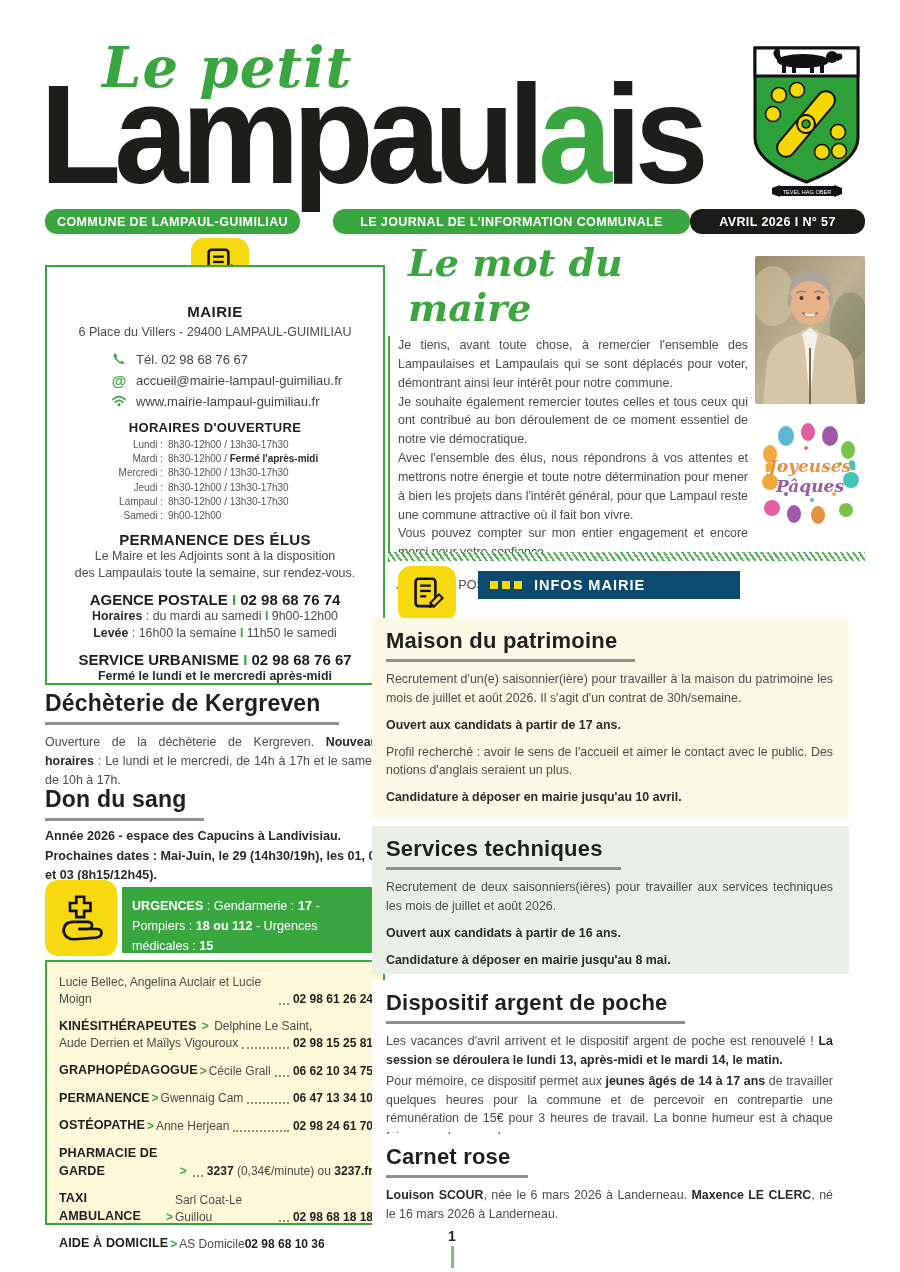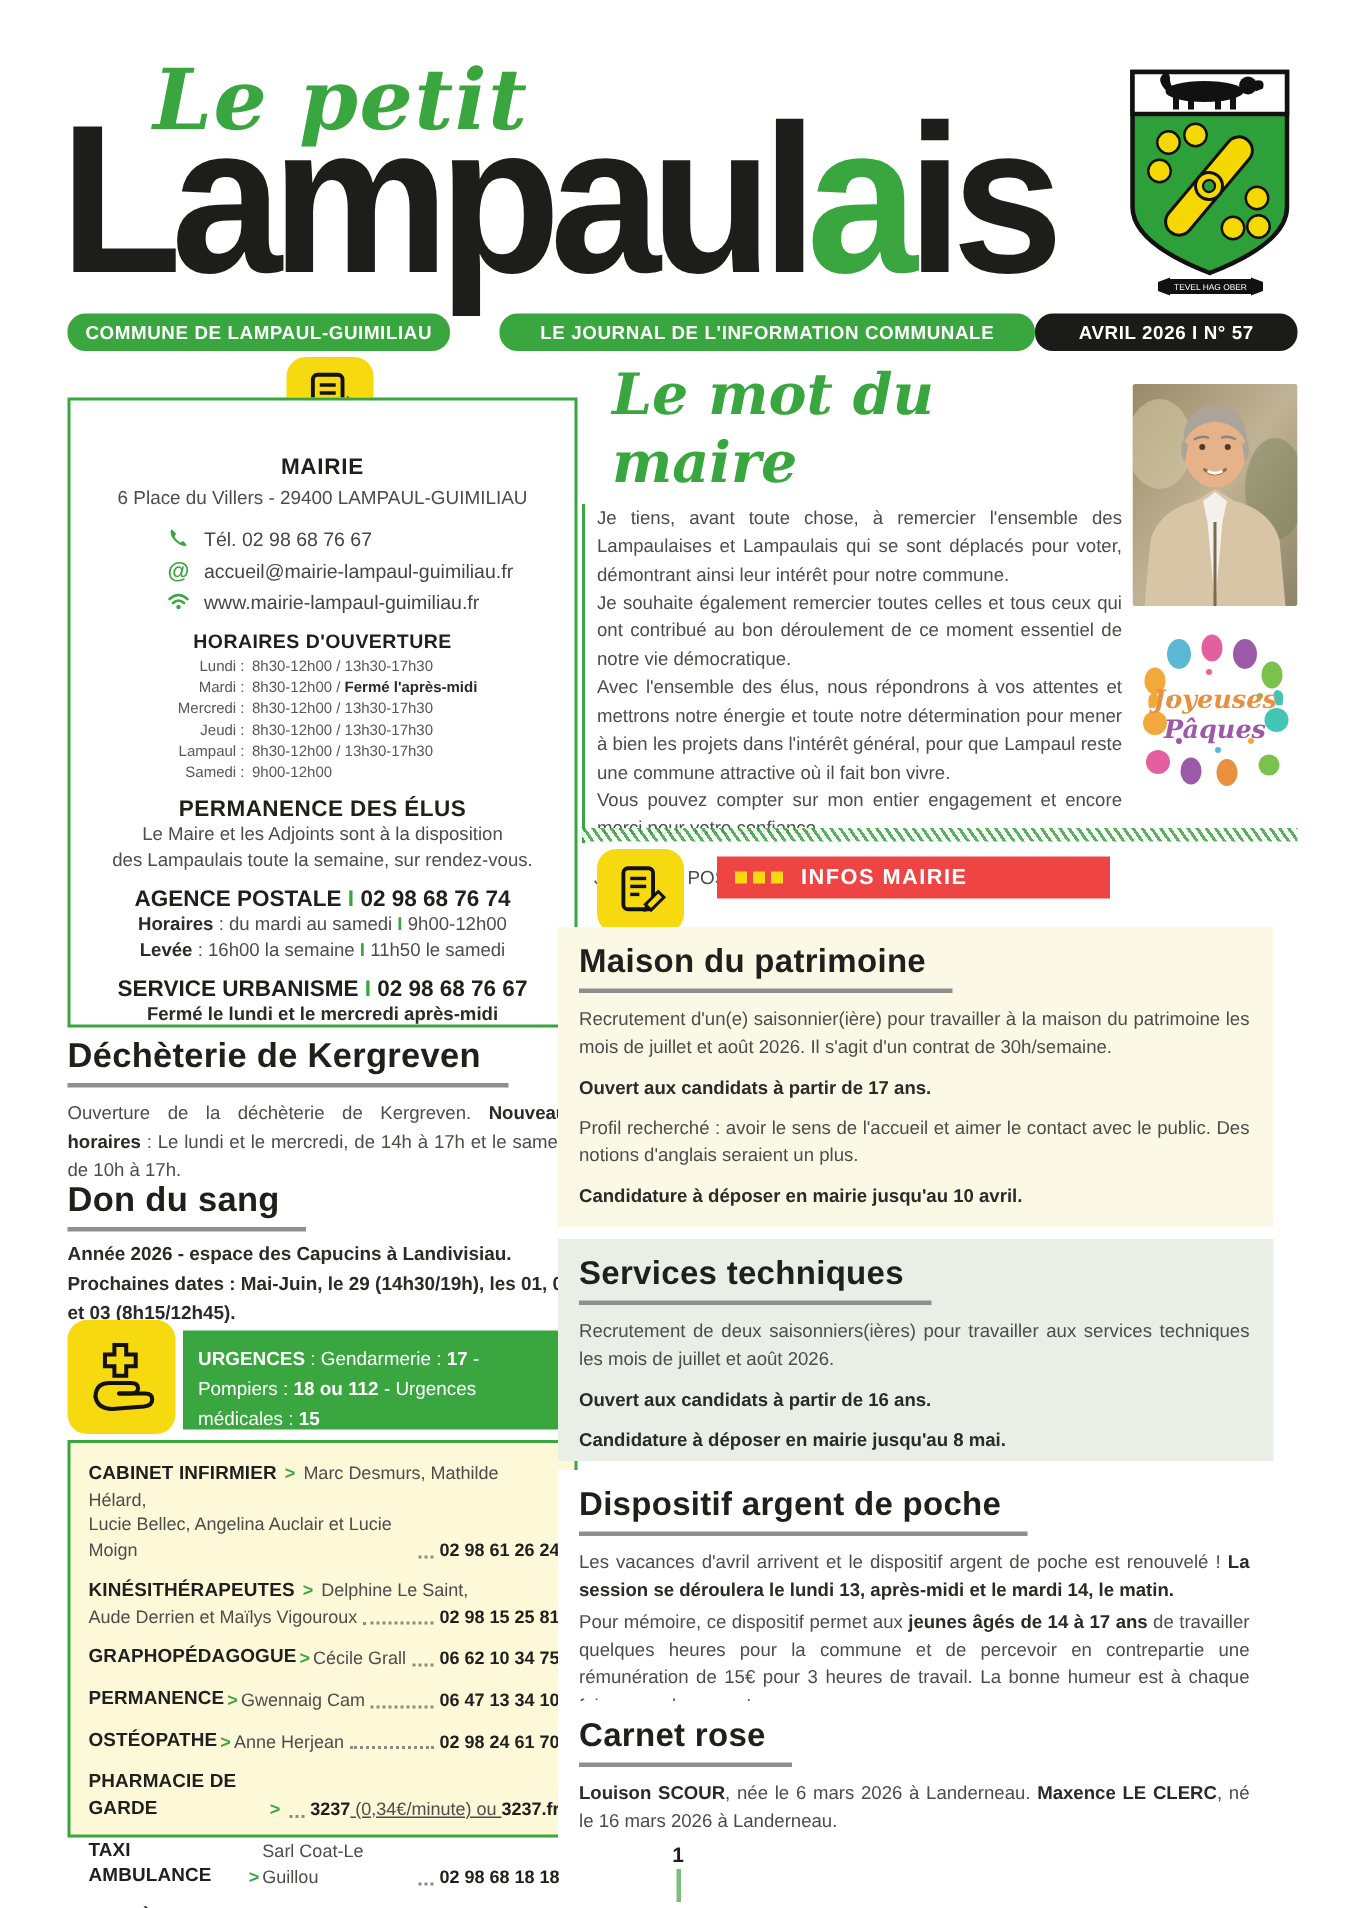--- a/index.html
+++ b/index.html
@@ -75,37 +75,37 @@
   .urg-box .wb { font-weight:bold; }
   
   .contacts-box {
     position:absolute; left:45px; top:960px; width:340px; height:265px;
     background:#fcf8d8; border:2px solid #3aa63f; padding:12px 10px 8px 12px;
   }
   .c-row { margin-bottom:10px; font-size:12px; line-height:1.4; color:#4c4c4b; }
   .c-name { font-weight:bold; color:#1f1f1e; font-size:12.6px; letter-spacing:0.1px; }
   .c-arrow { color:#3aa63f; font-weight:bold; margin:0 2px; }
   .c-phone { font-weight:bold; color:#1f1f1e; white-space:nowrap; }
-  .c-mid { color:#4c4c4b; font-weight:normal;text-decoration:underline; }
+  .c-mid { color:#4c4c4b; font-weight:normal; }
   .flexline { display:flex; align-items:flex-end; }
   .leader { flex:1; border-bottom:2px dotted #8b8b7e; margin:0 4px; transform:translateY(-3px); min-width:10px; }
   
   .mot-block { position:absolute; left:388px; top:240px; width:360px; }
   .mot-title { font-family:"DejaVu Serif", serif; font-style:italic; font-weight:bold;
                font-size:38px; color:#3aa63f; margin-left:20px; }
   .mot-text { border-left:2px solid #3aa63f; padding-left:8px; margin-top:6px; }
   .mot-text p { margin:0; }
   .signature { margin-top:16px; font-size:12.6px; color:#4c4c4b; padding-left:8px; }
   .photo { position:absolute; left:755px; top:256px; border-radius:2px; }
   .easter { position:absolute; left:756px; top:420px; }
   .hatch { position:absolute; left:388px; top:552px; width:477px; height:9px;
            background:repeating-linear-gradient(55deg,#3aa63f 0 2px,#ffffff 2px 5px); opacity:0.85; }
   
   .infos-tile { left:398px; top:566px; width:58px; height:56px; }
-  .infos-bar { position:absolute; left:478px; top:571px; width:262px; height:28px; background:#ef4444;
+  .infos-bar { position:absolute; left:478px; top:571px; width:262px; height:28px; background:#0c4a6e;
                display:flex; align-items:center; padding-left:12px; }
   .infos-bar .sq { width:8px; height:8px; background:#f7d90f; margin-right:4px; }
   .infos-bar .lbl { color:#fff; font-weight:bold; font-size:14.5px; letter-spacing:1px; margin-left:8px; }
   .sect { position:absolute; left:372px; width:477px; padding:10px 16px 10px 14px; }
   .sect p { margin-top:8px; }
   .sect-patrimoine { top:618px; height:200px; background:#fbf9e6; }
   .sect-techniques { top:826px; height:148px; background:#e9efe6; }
   .sect-argent { top:980px; background:#ffffff; }
   .sect-carnet { top:1134px; background:#ffffff; }
   .sect .h2 { font-size:22px; }
@@ -320,21 +320,20 @@
     <svg width="48" height="52" viewBox="0 0 60 66">
       <path d="M24 6 h10 v8 h8 v10 h-8 v8 h-10 v-8 h-8 v-10 h8 z" fill="none" stroke="#111" stroke-width="3.4"></path>
       <path d="M8 50 Q8 38 20 38 L38 38 Q44 38 44 42.5 Q44 47 38 47 L28 47" fill="none" stroke="#111" stroke-width="3.4" stroke-linecap="round"></path>
       <path d="M28 47 L50 47 Q56 47 56 52 Q56 57 49 58 L22 60 Q10 60 8 50" fill="none" stroke="#111" stroke-width="3.4" stroke-linecap="round"></path>
     </svg>
   </div>
   <div class="urg-box"><span class="wb">URGENCES</span><span> : Gendarmerie : </span><span class="wb">17</span><span> - Pompiers : </span><span class="wb">18 ou 112</span><span> - Urgences médicales : </span><span class="wb">15</span></div>
 
   <div class="contacts-box">
     <div class="c-row">
-      <div><span class="c-name">CABINET INFIRMIER</span> <span class="c-arrow">&gt;</span> <span>Marc Desmurs, Mathilde Hélard,</span></div>
       <div class="flexline">
           <span>Lucie Bellec, Angelina Auclair et Lucie Moign</span>
           <span class="leader"></span>
           <span class="c-phone">02 98 61 26 24</span>
         </div>
     </div>
     <div class="c-row">
       <div><span class="c-name">KINÉSITHÉRAPEUTES</span> <span class="c-arrow">&gt;</span> <span>Delphine Le Saint,</span></div>
       <div class="flexline">
           <span>Aude Derrien et Maïlys Vigouroux</span>

